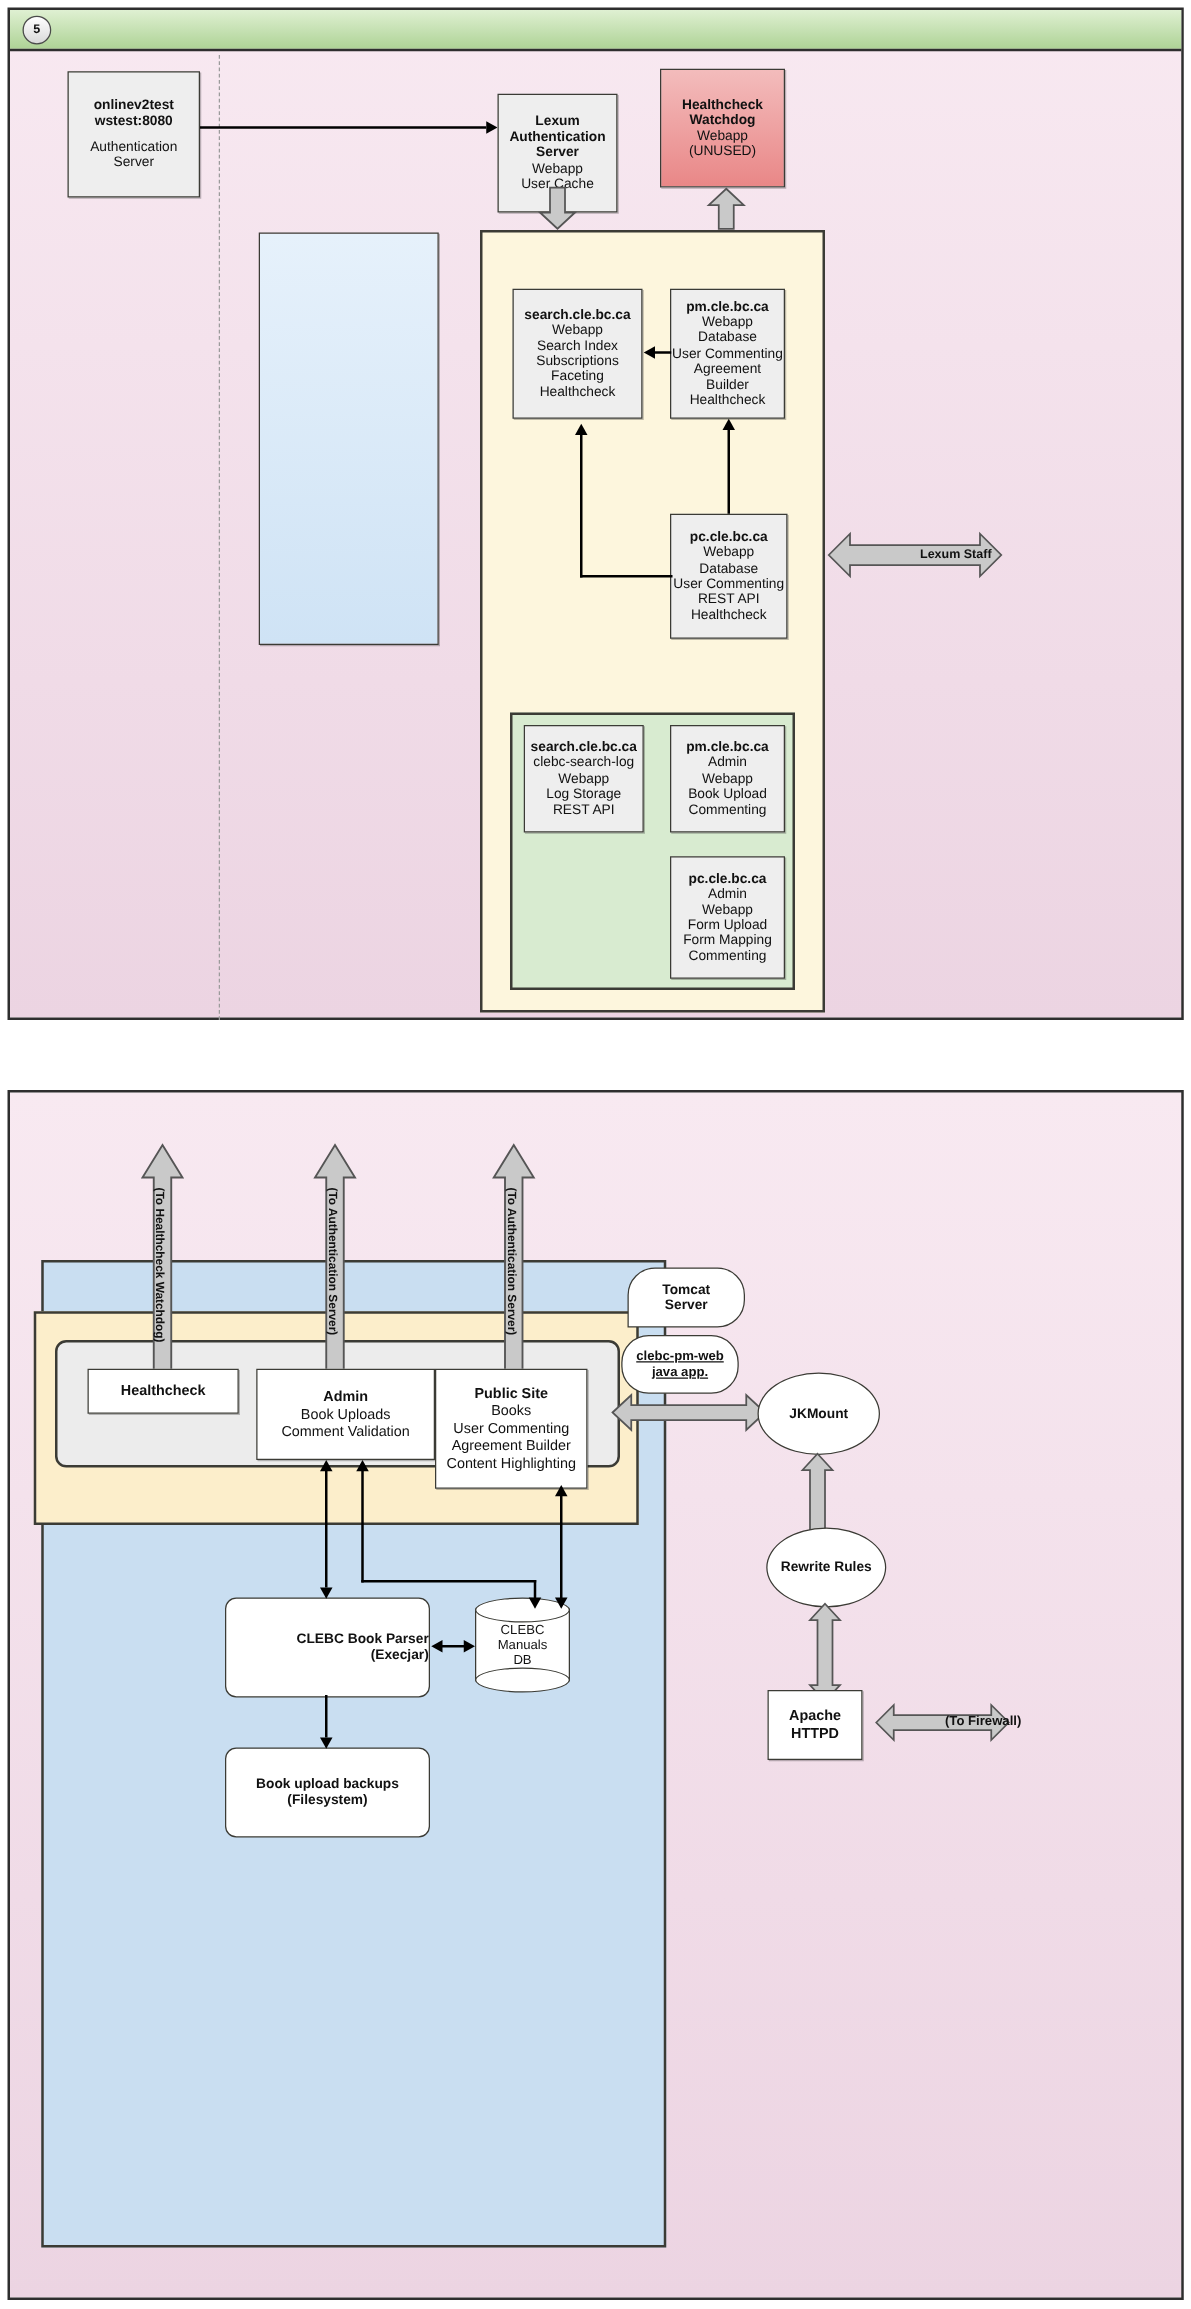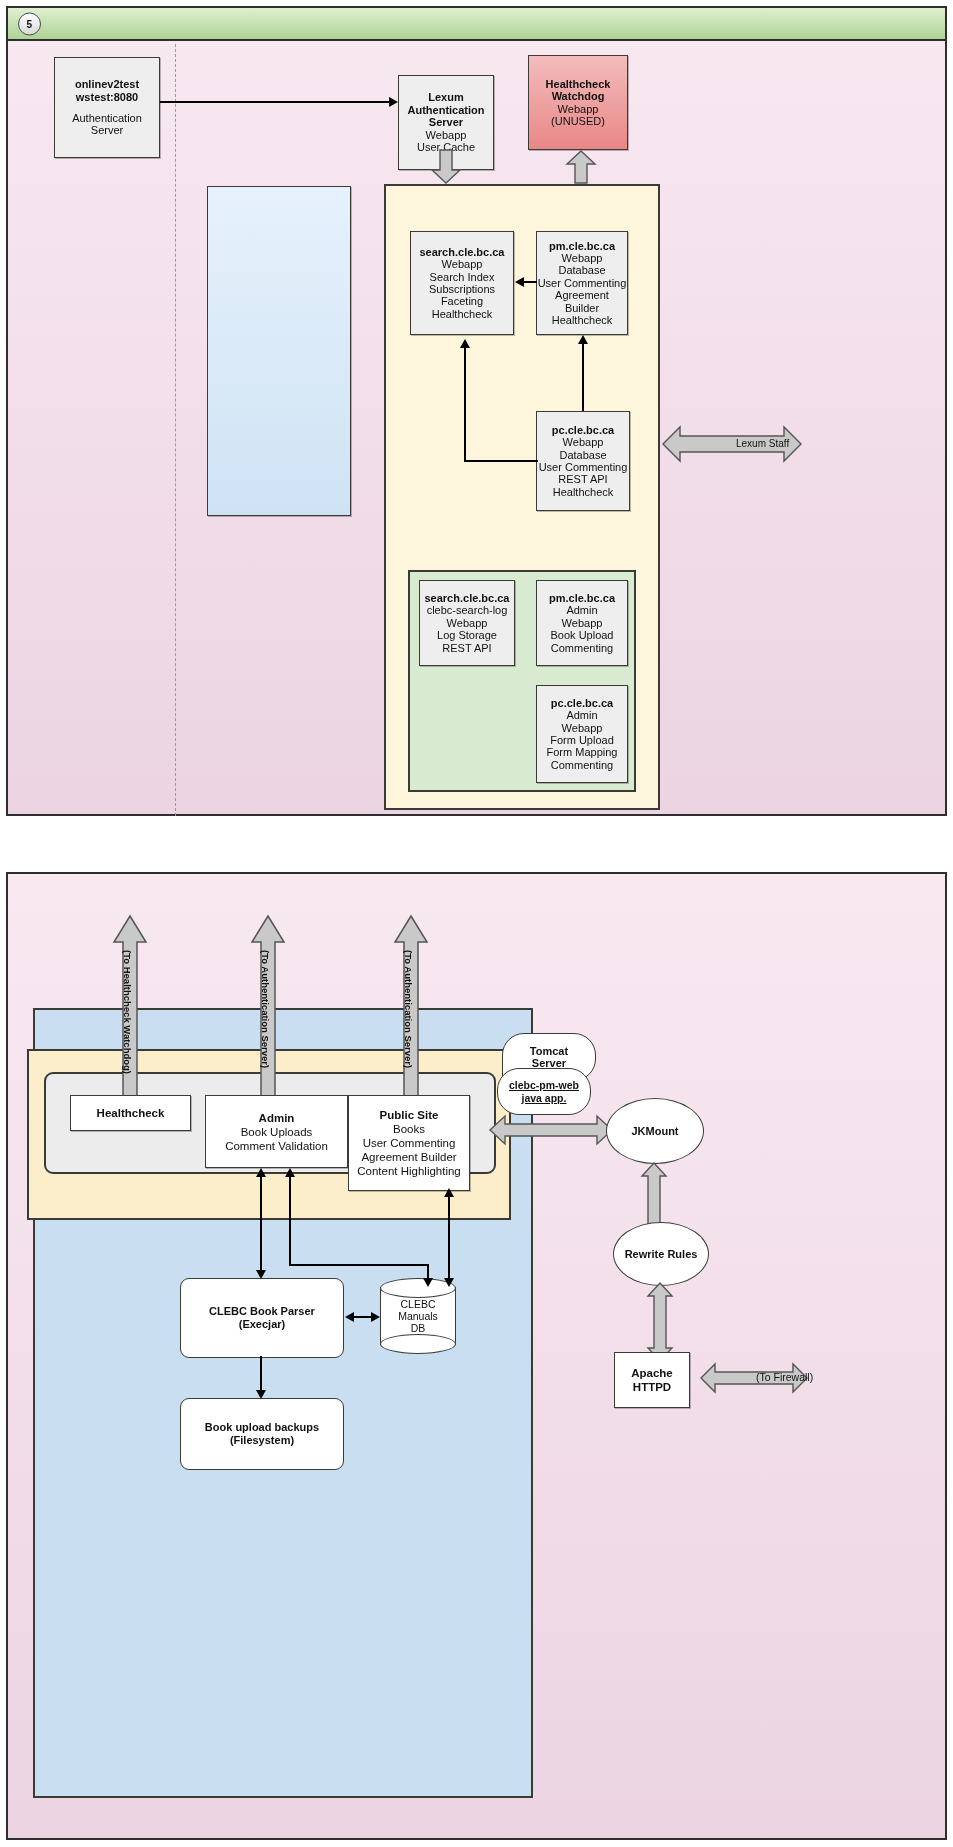--- a/index.html
+++ b/index.html
@@ -59,40 +59,40 @@
   .ah-right{border-left:9px solid #000;border-top:5.5px solid transparent;border-bottom:5.5px solid transparent;}
   .ah-left{border-right:9px solid #000;border-top:5.5px solid transparent;border-bottom:5.5px solid transparent;}
   .ah-up{border-bottom:9px solid #000;border-left:5.5px solid transparent;border-right:5.5px solid transparent;}
   .ah-down{border-top:9px solid #000;border-left:5.5px solid transparent;border-right:5.5px solid transparent;}
   .svgwrap{position:absolute;overflow:visible;}
 
   .vlabel{
     position:absolute;font-size:9.5px;font-weight:bold;color:#111;white-space:nowrap;
     transform-origin:0 0;
   }
-  .hlabel{position:absolute;font-size:10px;font-weight:normal;color:#111;white-space:nowrap;padding-left:36px;}
+  .hlabel{position:absolute;font-size:10px;font-weight:bold;color:#111;white-space:nowrap;padding-left:36px;}
 
   .dashed-div{position:absolute;border-left:1.6px dashed #9b9b9b;}
 
   
   .cyl{position:absolute;}
   .cyl .body{position:absolute;left:0;right:0;top:9px;bottom:9px;background:#fff;border-left:1.6px solid #3b3b35;border-right:1.6px solid #3b3b35;}
   .cyl .top{position:absolute;left:0;right:0;top:0;height:18px;background:#fff;border:1.6px solid #3b3b35;border-radius:50%;}
   .cyl .bot{position:absolute;left:0;right:0;bottom:0;height:18px;background:#fff;border:1.6px solid #3b3b35;border-radius:50%;}
   .cyl .txt{position:absolute;left:0;right:0;top:0;bottom:0;display:flex;flex-direction:column;
             align-items:center;justify-content:center;font-size:10.5px;line-height:12px;text-align:center;color:#111;}
 
   
   .ellipse{position:absolute;background:#fff;border:1.6px solid #3b3b35;border-radius:50%;
            display:flex;align-items:center;justify-content:center;text-align:center;
            font-size:11px;font-weight:bold;color:#111;}
   .tag{position:absolute;background:#fff;border:1.6px solid #3b3b35;
        display:flex;flex-direction:column;align-items:center;justify-content:center;
        text-align:center;font-size:11px;font-weight:bold;color:#111;line-height:12.5px;}
-  .tag.tomcat{border-radius:22px 22px 22px 0;margin-top:19px;}
+  .tag.tomcat{border-radius:22px 22px 22px 0;}
   .tag.javaapp{border-radius:22px;}
   .rbox{position:absolute;background:#fff;border:1.6px solid #3b3b35;border-radius:9px;
         display:flex;flex-direction:column;align-items:center;justify-content:center;
         text-align:center;font-size:11px;font-weight:bold;color:#111;line-height:13px;}
 </style>
 </head>
 <body>
 
 <div id="page">
 
@@ -288,21 +288,21 @@
     <div class="abs node white" style="left:606px;top:478px;width:76px;height:56px;font-size:11.5px;line-height:14px;">
       <div class="hd">Apache</div>
       <div class="hd">HTTPD</div>
     </div>
 
     <svg class="svgwrap" style="left:692px;top:488px;width:108px;height:32px;" viewBox="0 0 108 32">
       <polygon points="1,16 15,2 15,10 93,10 93,2 107,16 93,30 93,22 15,22 15,30" fill="#c9c9c9" stroke="#555" stroke-width="1.4"></polygon>
     </svg>
     <div class="hlabel" style="left:712px;top:497px;font-size:10.5px;">(To Firewall)</div>
 
-    <div class="rbox" style="left:172px;top:404px;width:162px;height:78px;">
+    <div class="rbox" style="left:172px;top:404px;width:162px;height:78px;align-items:flex-end;">
       <div>CLEBC Book Parser</div>
       <div>(Execjar)</div>
     </div>
 
     <div class="cyl" style="left:372px;top:404px;width:76px;height:76px;">
       <div class="body"></div>
       <div class="bot"></div>
       <div class="top"></div>
       <div class="txt">
         <div>CLEBC</div>

